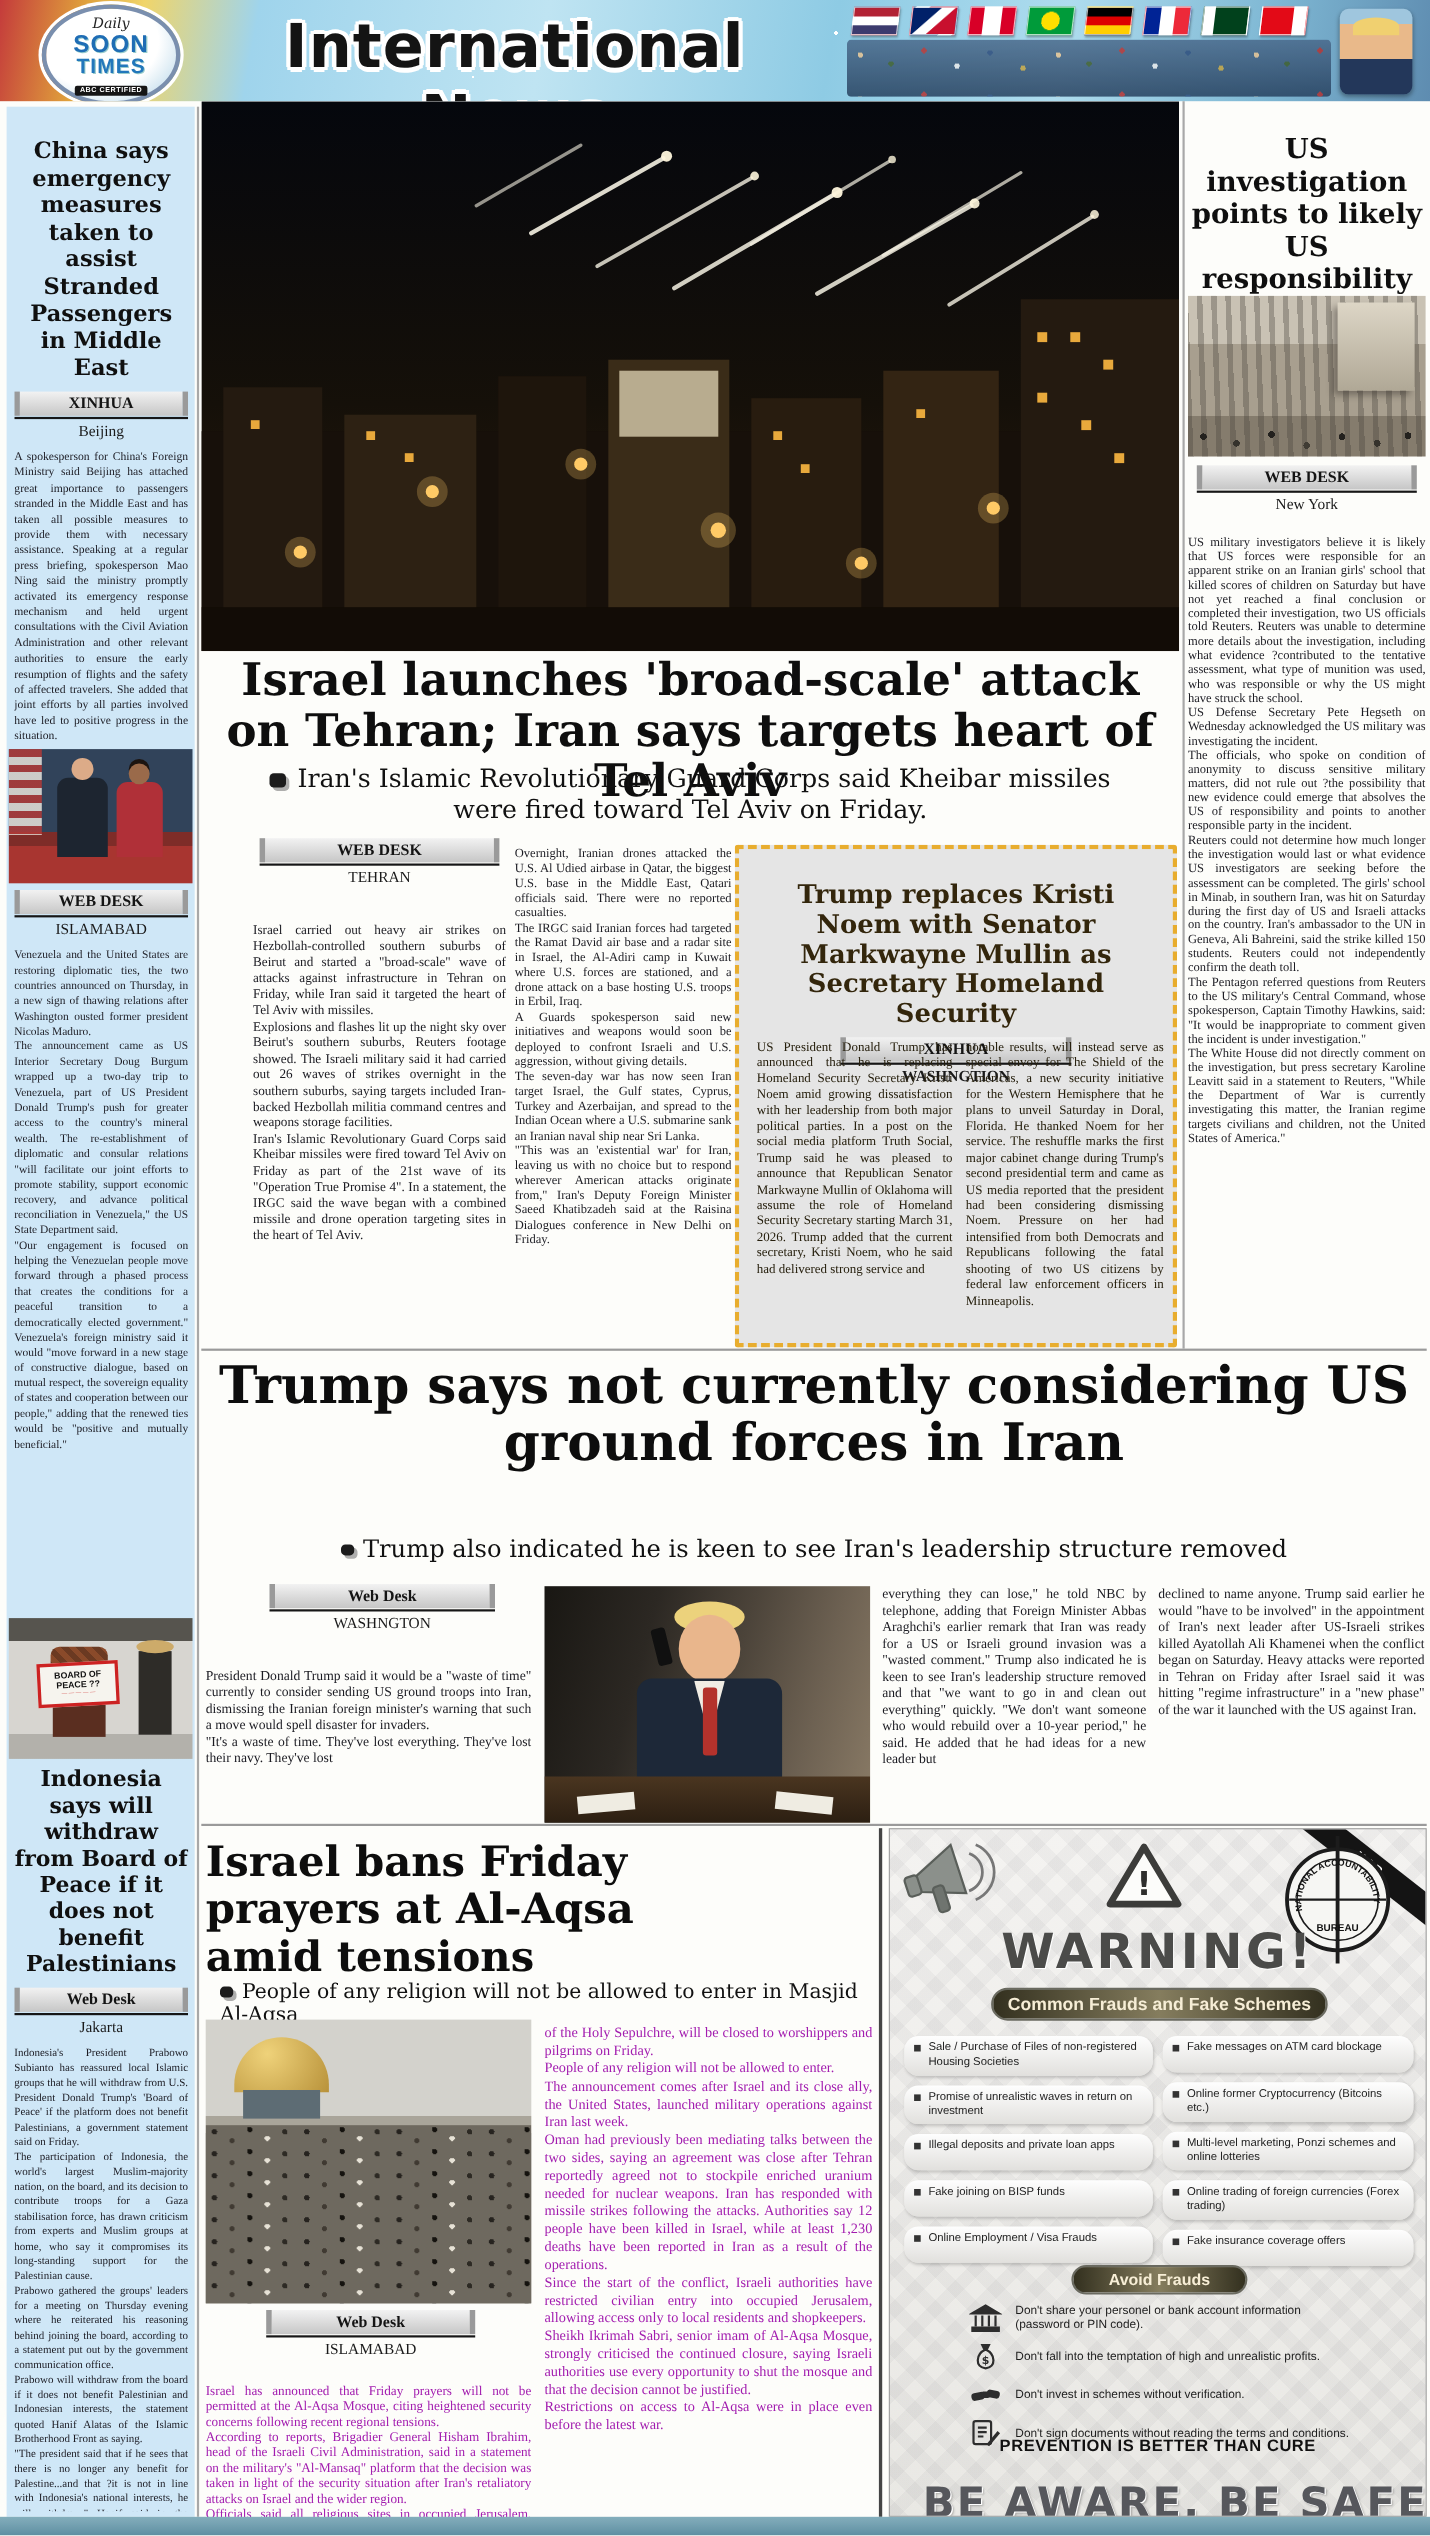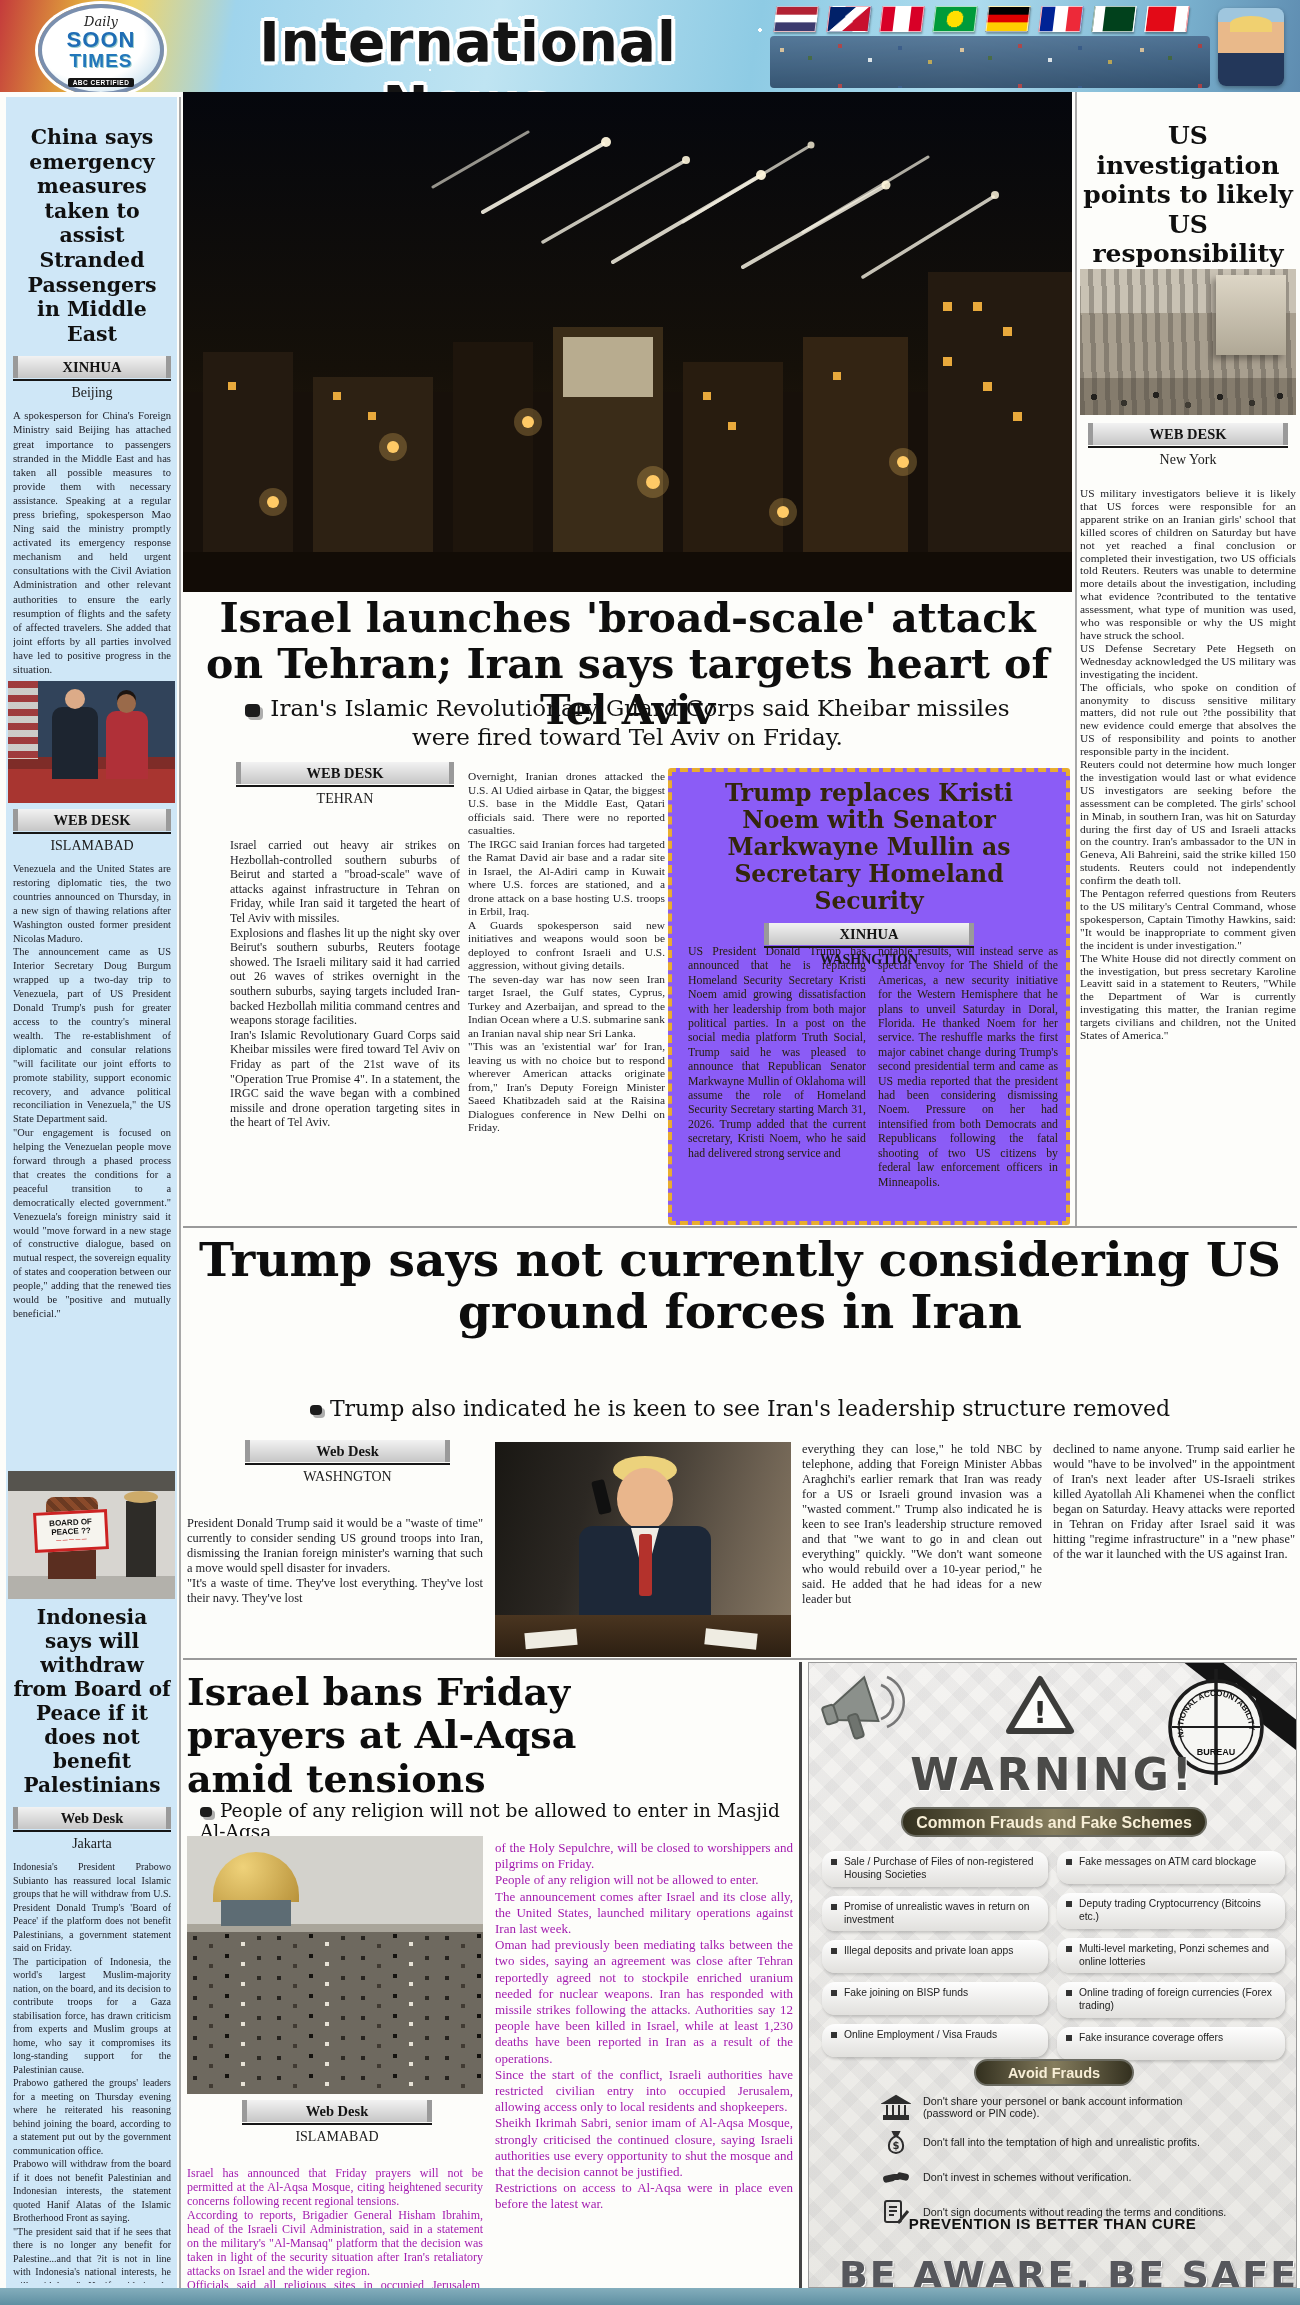--- a/index.html
+++ b/index.html
@@ -49,21 +49,21 @@
   .hline{position:absolute;background:#9a9a9a;height:2px;}
   
   .main-photo{left:183px;top:92px;width:889px;height:500px;}
   .main-headline{position:absolute;left:190px;top:596px;width:875px;margin:0;text-align:center;font-family:"DejaVu Serif",serif;font-weight:bold;font-size:41px;line-height:1.12;color:#0e0e0e;}
   .main-subhead{position:absolute;left:240px;top:694px;width:775px;margin:0;text-align:center;font-family:"DejaVu Serif",serif;font-size:23px;line-height:1.25;color:#111;}
   .main-kicker{position:absolute;left:236px;top:762px;width:218px;}
   .main-col{position:absolute;overflow:hidden;text-align:justify;font-size:12px;line-height:14.6px;color:#1b1b22;}
   #main-col1{left:230px;top:838px;width:230px;height:386px;}
   #main-col2{left:468px;top:770px;width:197px;height:454px;font-size:11.4px;line-height:13.5px;}
   
-  .noem-box{position:absolute;left:668px;top:768px;width:402px;height:457px;background:#8b5cf6;border:4px dashed #e8ad2e;border-radius:3px;box-sizing:border-box;padding:4px 12px;}
+  .noem-box{position:absolute;left:668px;top:768px;width:402px;height:457px;background:#e5e5e5;border:4px dashed #e8ad2e;border-radius:3px;box-sizing:border-box;padding:24px 12px;}
   .noem-head{margin:4px 0 8px;text-align:center;font-family:"DejaVu Serif",serif;font-weight:bold;font-size:23.5px;line-height:1.15;color:#33260c;}
   .noem-kicker{width:210px;margin:0 auto;}
   .box-col{position:absolute;top:172px;overflow:hidden;text-align:justify;font-size:11.8px;line-height:14.4px;color:#27200e;}
   #box-col1{left:16px;width:178px;height:268px;}
   #box-col2{left:206px;width:180px;height:268px;}
   
   .right-col{position:absolute;left:1080px;top:97px;width:216px;}
   .right-head{position:absolute;left:0;top:24px;width:216px;margin:0;text-align:center;font-family:"DejaVu Serif",serif;font-weight:bold;font-size:25px;line-height:1.18;color:#0f0f0f;}
   .right-kicker{position:absolute;left:8px;top:326px;width:200px;}
   .right-body{position:absolute;left:0;top:390px;width:216px;height:736px;overflow:hidden;text-align:justify;font-size:11.4px;line-height:12.9px;color:#1b1b22;}
@@ -468,21 +468,21 @@
           <span>Online Employment / Visa Frauds</span>
         </div>
     </div>
     <div class="fraud-grid" id="fraud-right">
       <div class="fraud-item">
           <span class="sq"></span>
           <span>Fake messages on ATM card blockage</span>
         </div>
       <div class="fraud-item">
           <span class="sq"></span>
-          <span>Deputy trading Cryptocurrency (Bitcoins etc.)</span>
+          <span>Online former Cryptocurrency (Bitcoins etc.)</span>
         </div>
       <div class="fraud-item">
           <span class="sq"></span>
           <span>Multi-level marketing, Ponzi schemes and online lotteries</span>
         </div>
       <div class="fraud-item">
           <span class="sq"></span>
           <span>Online trading of foreign currencies (Forex trading)</span>
         </div>
       <div class="fraud-item">

